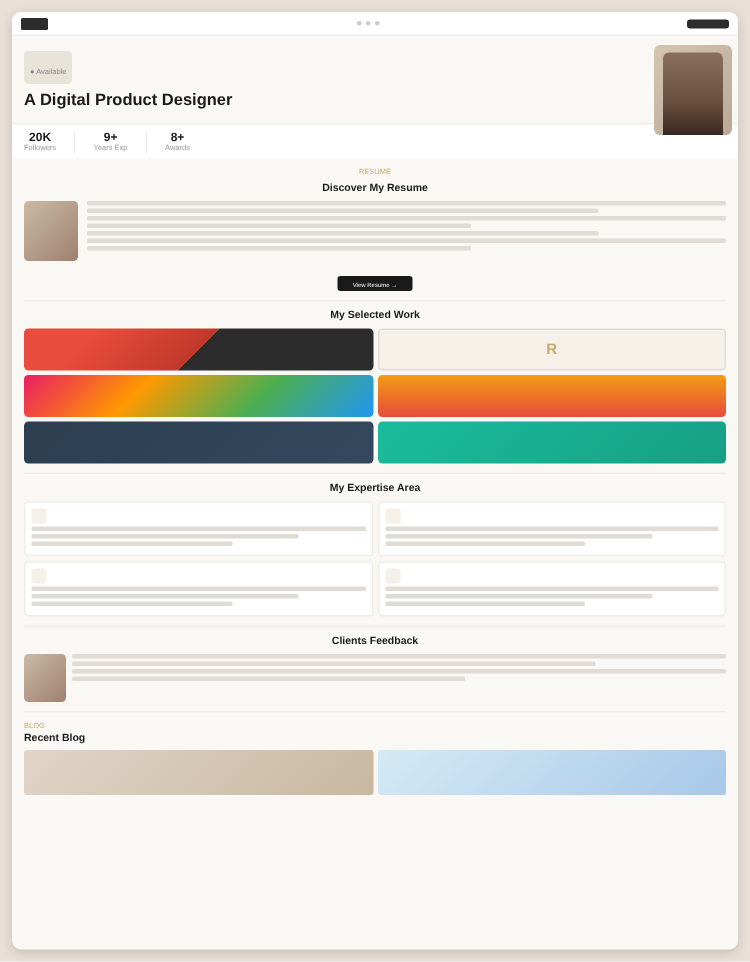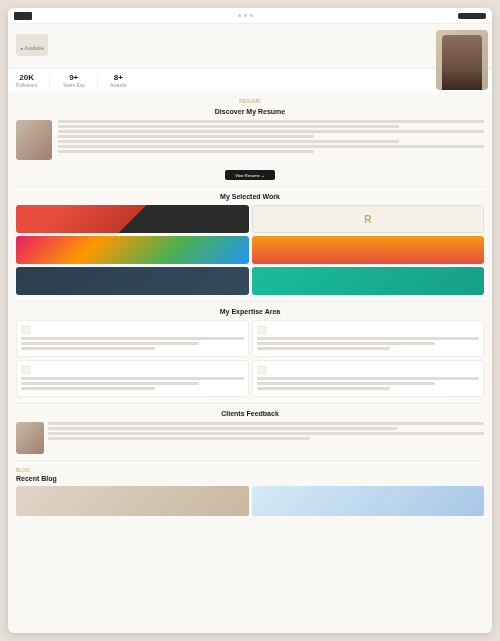--- a/index.html
+++ b/index.html
@@ -236,20 +236,21 @@
       <div class="nav-dot"></div>
     </div>
     <div class="nav-spacer"></div>
     <div class="nav-btn"></div>
   </div>
 
   <div class="hero-section">
     <div style="background:#e8e3d8;border-radius:3px;padding:2px 4px;display:inline-block;margin-bottom:4px;">
       <span style="font-size:5px;color:#888;">● Available</span>
     </div>
+    <div class="hero-title">A Digital Product Designer</div>
     <div class="hero-avatar">
       <div class="hero-avatar-figure"></div>
     </div>
   </div>
 
   <div class="stats-row">
     <div class="stat-item">
       <div class="stat-num">20K</div>
       <div class="stat-label">Followers</div>
     </div>

